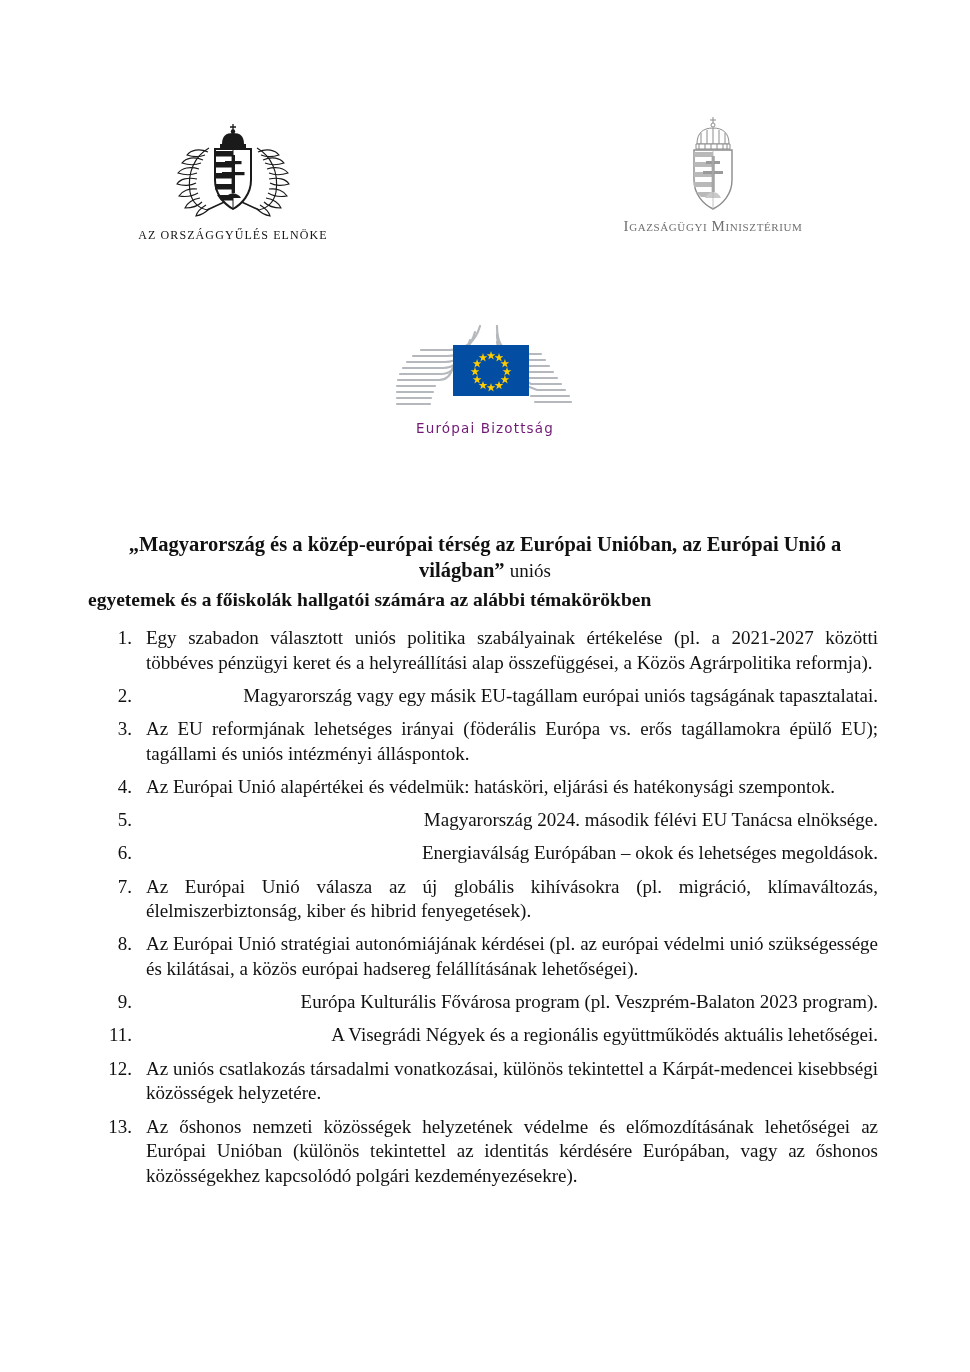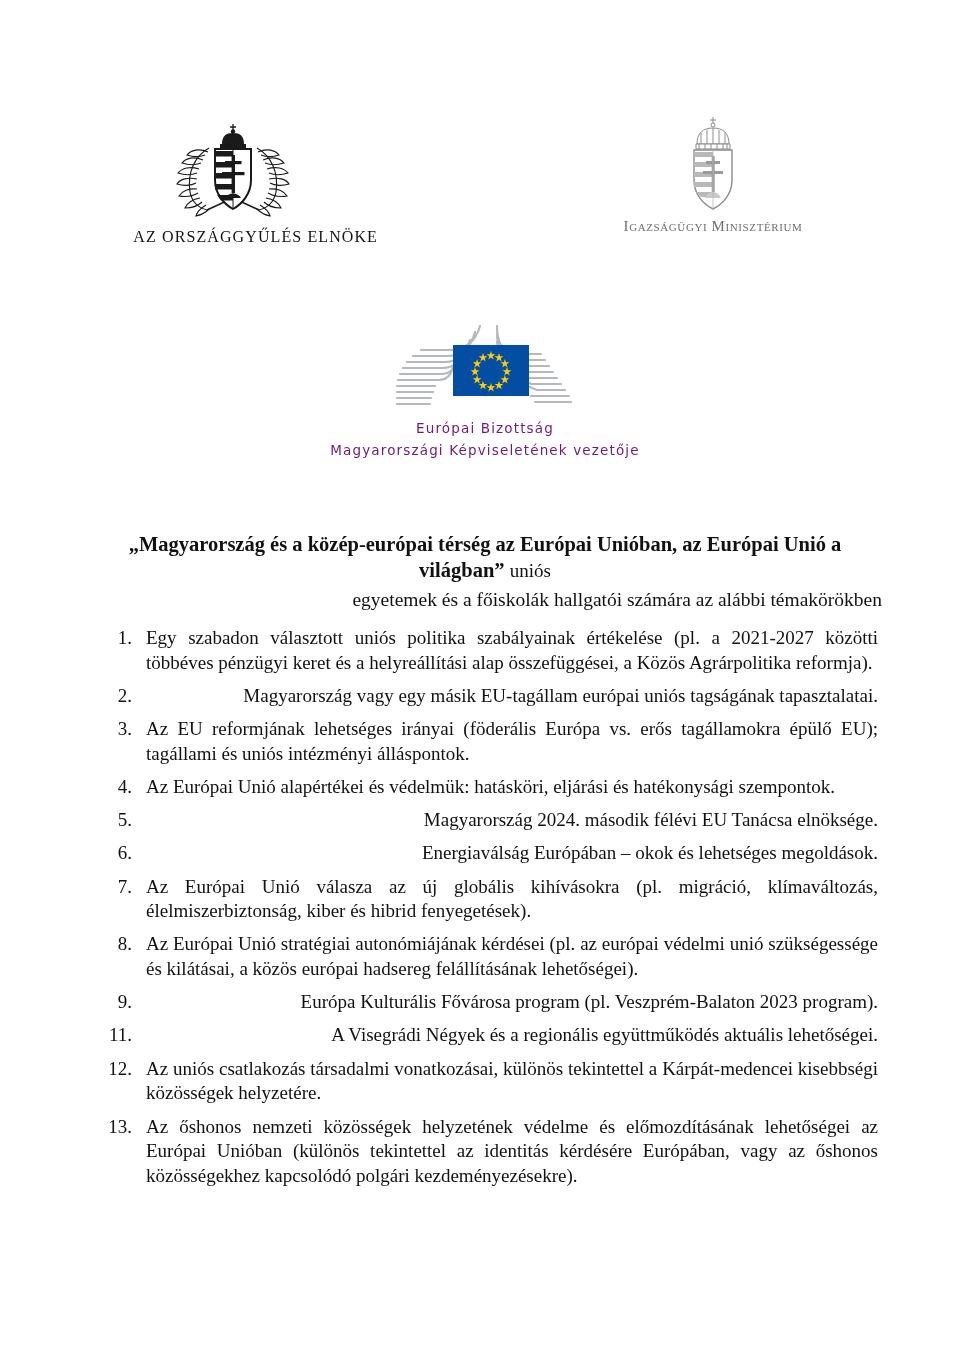--- a/index.html
+++ b/index.html
@@ -36,27 +36,26 @@
   }
   .logo-parliament .crest-wrap {
     height: 98px;
     display: flex;
     align-items: flex-end;
     justify-content: center;
   }
   .logo-parliament .logo-caption {
     margin-top: 10px;
     font-family: "Liberation Serif", "DejaVu Serif", serif;
-    font-size: 16px;
+    font-size: 12px;
     letter-spacing: 1.1px;
     color: #141414;
     white-space: nowrap;
     font-variant: small-caps;
     text-transform: uppercase;
-    text-align: right;
   }
 
   .logo-ministry {
     position: absolute;
     left: 568px;
     top: -8px;
     width: 290px;
     text-align: center;
   }
   .logo-ministry .crest-wrap {
@@ -120,22 +119,22 @@
   }
   .subtitle .cimmel {
     font-weight: normal;
     font-size: 19px;
   }
   .audience {
     position: absolute;
     top: 589px;
     left: 88px;
     width: 794px;
-    text-align: right;
-    font-weight: normal;
+    text-align: left;
+    font-weight: bold;
     font-size: 19.5px;
   }
 
   
   .topic-list {
     position: absolute;
     top: 626px;
     left: 88px;
     width: 790px;
   }
@@ -310,21 +309,20 @@
           <polygon points="98,55.9 99.05,59.1 102.4,59.1 99.7,61.1 100.7,64.3 98,62.3 95.3,64.3 96.3,61.1 93.6,59.1 96.95,59.1"></polygon>
           <polygon points="92.1,50 93.15,53.2 96.5,53.2 93.8,55.2 94.8,58.4 92.1,56.4 89.4,58.4 90.4,55.2 87.7,53.2 91.05,53.2"></polygon>
           <polygon points="90,42 91.05,45.2 94.4,45.2 91.7,47.2 92.7,50.4 90,48.4 87.3,50.4 88.3,47.2 85.6,45.2 88.95,45.2"></polygon>
           <polygon points="92.1,34 93.15,37.2 96.5,37.2 93.8,39.2 94.8,42.4 92.1,40.4 89.4,42.4 90.4,39.2 87.7,37.2 91.05,37.2"></polygon>
           <polygon points="98,28.1 99.05,31.3 102.4,31.3 99.7,33.3 100.7,36.5 98,34.5 95.3,36.5 96.3,33.3 93.6,31.3 96.95,31.3"></polygon>
         </g>
       </svg>
     </div>
     <div class="eu-caption">
       <div>Európai Bizottság</div>
-      <div>Magyarországi Képviseletének vezetője</div>
     </div>
   </div>
 
 
   <div class="subtitle">
     <span>„Magyarország és a közép-európai térség az Európai Unióban, az Európai Unió a világban”</span>
     <span class="cimmel">uniós</span>
   </div>
 
   <div class="audience">egyetemek és a főiskolák hallgatói számára az alábbi témakörökben</div>

